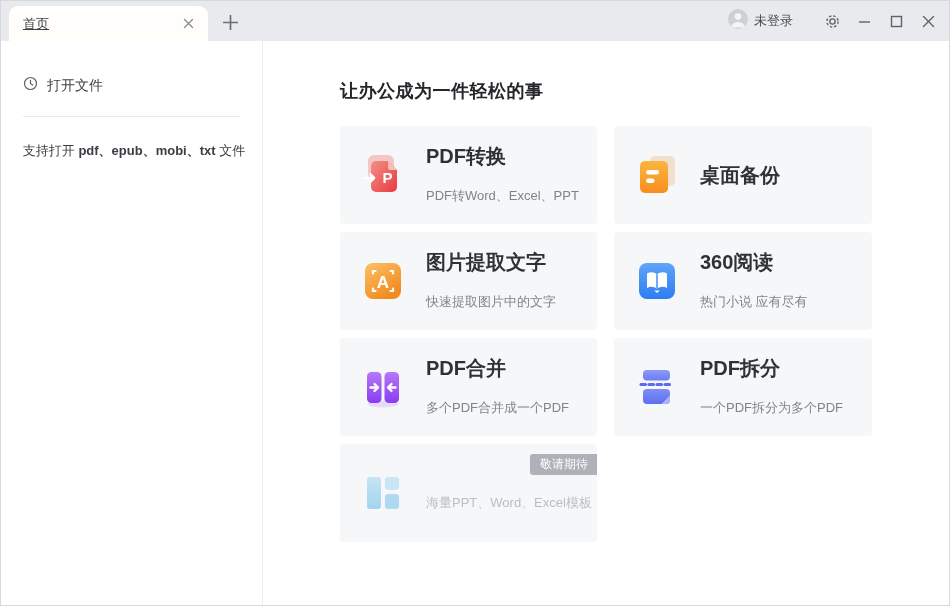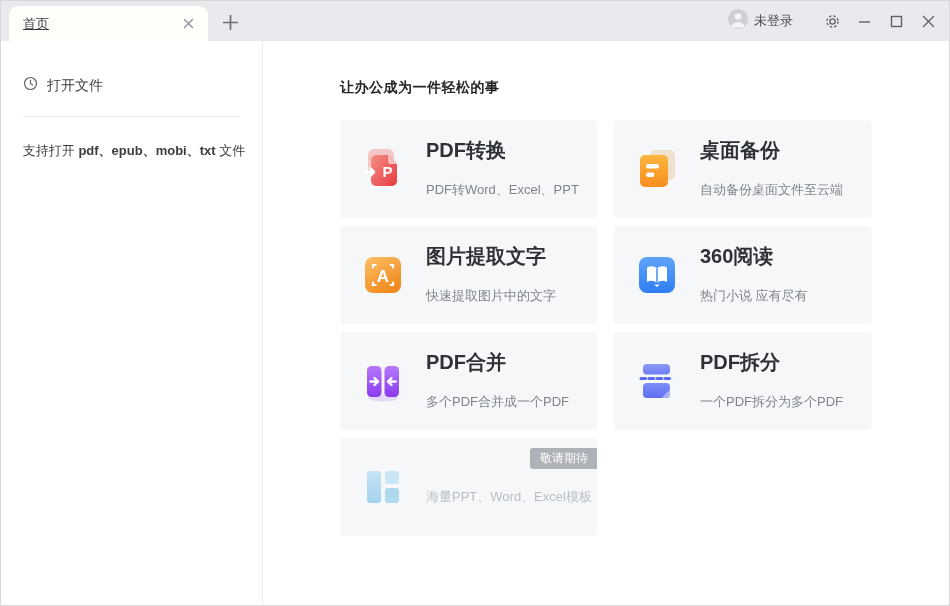--- a/index.html
+++ b/index.html
@@ -31,21 +31,21 @@
   .recent-label { font-size:14px; color:#3d4043; }
   .side-divider { border:none; border-top:1px solid #ebebed; margin:21px 22px 0 22px; }
   .support { margin:25px 9px 0 14px; text-align:center; font-size:13px; color:#3a3d42; }
   .support b { font-weight:700; }
   .open-btn { display:block; margin:30px auto 0 auto; width:157px; height:40px; border:none;
               background:#1fb159; color:#fff; font-size:15px; font-weight:700; border-radius:4px;
               cursor:pointer; font-family:inherit; letter-spacing:1px; }
 
   
   .main { flex:1; padding:38px 0 0 77px; }
-  .page-title { font-size:14px; font-weight:700; color:#24262a; letter-spacing:0.5px; }
+  .page-title { font-size:18px; font-weight:700; color:#24262a; letter-spacing:0.5px; }
   .cards { margin-top:23px; display:grid; grid-template-columns:257px 258px; gap:8px 17px; }
   .card { height:98px; background:#f6f7f9; border-radius:4px; display:flex; align-items:center;
           padding-left:21px; position:relative; cursor:pointer; }
   .card-icon { width:44px; height:44px; flex:none; margin-right:21px; }
   .card-icon svg { display:block; }
   .card-title { font-size:20px; font-weight:700; color:#2e3136; line-height:1.1; }
   .card-sub { font-size:13px; color:#7f848c; margin-top:20px; }
   .card.disabled .card-title { color:#99a1aa; }
   .card.disabled .card-sub { color:#b8bec6; }
   .badge { position:absolute; top:10px; right:0; background:#a8acb2; color:#fff; font-size:12px;
@@ -170,21 +170,20 @@
                   </linearGradient>
                 </defs>
               <rect x="15" y="3" width="25" height="30" rx="5" fill="#ecd9bd" opacity="0.75"></rect>
               <rect x="5" y="8" width="28" height="32" rx="5" fill="url(#gr2)"></rect>
               <rect x="11" y="17" width="13" height="4.5" rx="2.25" fill="#ffffff"></rect>
               <rect x="11" y="25.5" width="8.5" height="4.5" rx="2.25" fill="#ffffff"></rect>
             </svg>
           </span>
           <div class="card-text">
             <div class="card-title">桌面备份</div>
-            <div class="card-sub">自动备份桌面文件至云端</div>
           </div>
         </div>
 
         <div class="card">
           <span class="card-icon">
             <svg width="44" height="44" viewBox="0 0 44 44">
               <defs>
                   <linearGradient id="gr3" x1="0" y1="0" x2="0.6" y2="1">
                 <stop offset="0" stop-color="#fcc066"></stop>
                     <stop offset="1" stop-color="#f18a1f"></stop>

